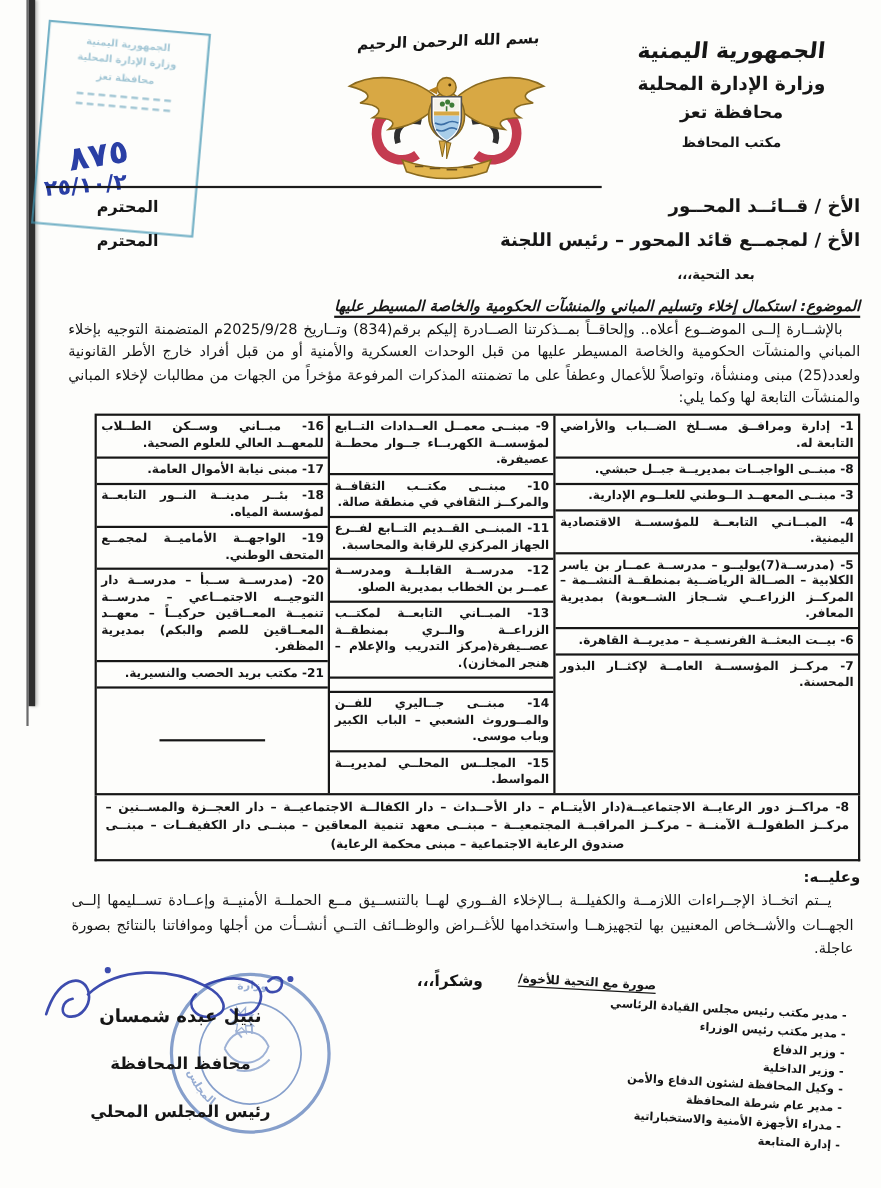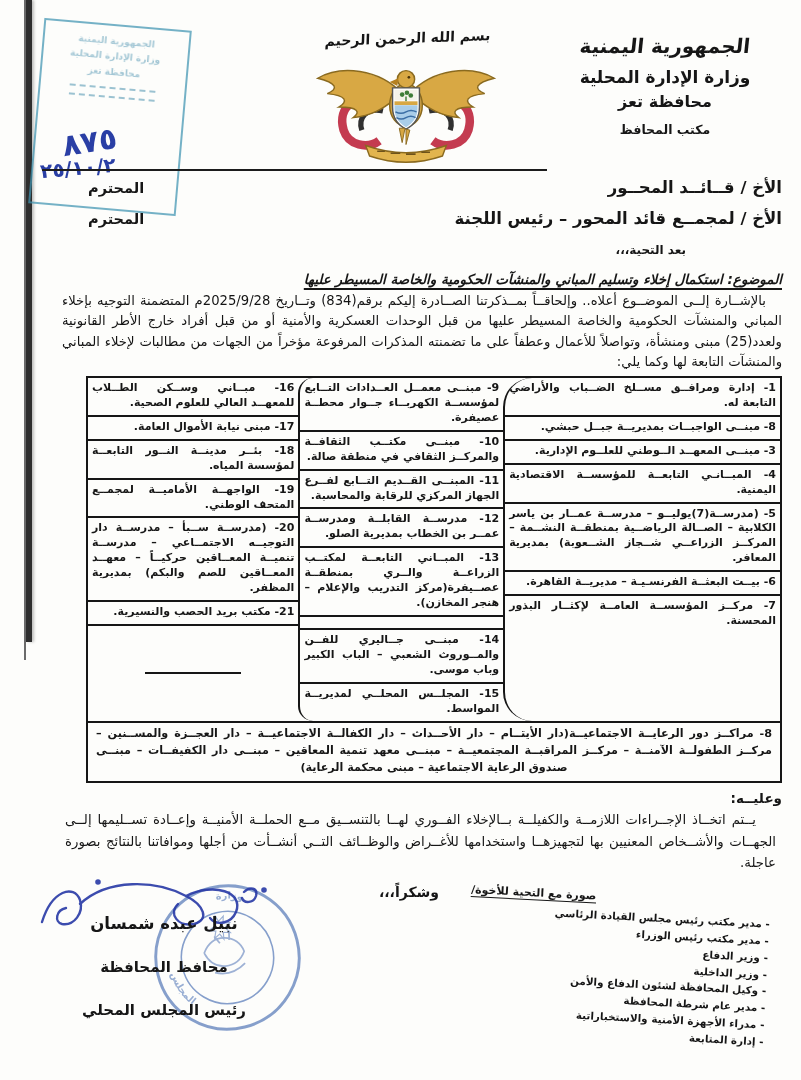--- a/index.html
+++ b/index.html
@@ -62,22 +62,22 @@
   .body-intro{
     margin:4px 0 0 42px;font-size:13.2px;line-height:1.55;text-align:justify;
     text-indent:16px;color:#141414;
   }
 
   
   .tbl{margin:3px 0 0 66px;}
   .cols{display:flex;border:2px solid #161616;}
   .col{display:flex;flex-direction:column;box-sizing:border-box;}
   .col:not(:last-child){border-left:2px solid #161616;}
-  .col-right{width:40%;border-radius:29px;}
-  .col-middle{width:29.6%;border-radius:15px;}
+  .col-right{width:40%;}
+  .col-middle{width:29.6%;}
   .col-left{width:30.4%;}
   .cell{
     font-weight:bold;font-size:11px;line-height:1.36;text-align:justify;
     padding:3px 4px 4px;border-bottom:2px solid #161616;box-sizing:border-box;
   }
   .mid-lower{flex:1;display:flex;flex-direction:column;}
   .col-right>div:last-of-type{flex:1;border-bottom:none;}
   .mid-lower>div:last-of-type{flex:1;border-bottom:none;}
   .spacer{height:11px;border-bottom:2px solid #161616;}
   .dash-cell{flex:1;border-bottom:none;display:flex;align-items:center;justify-content:center;}

